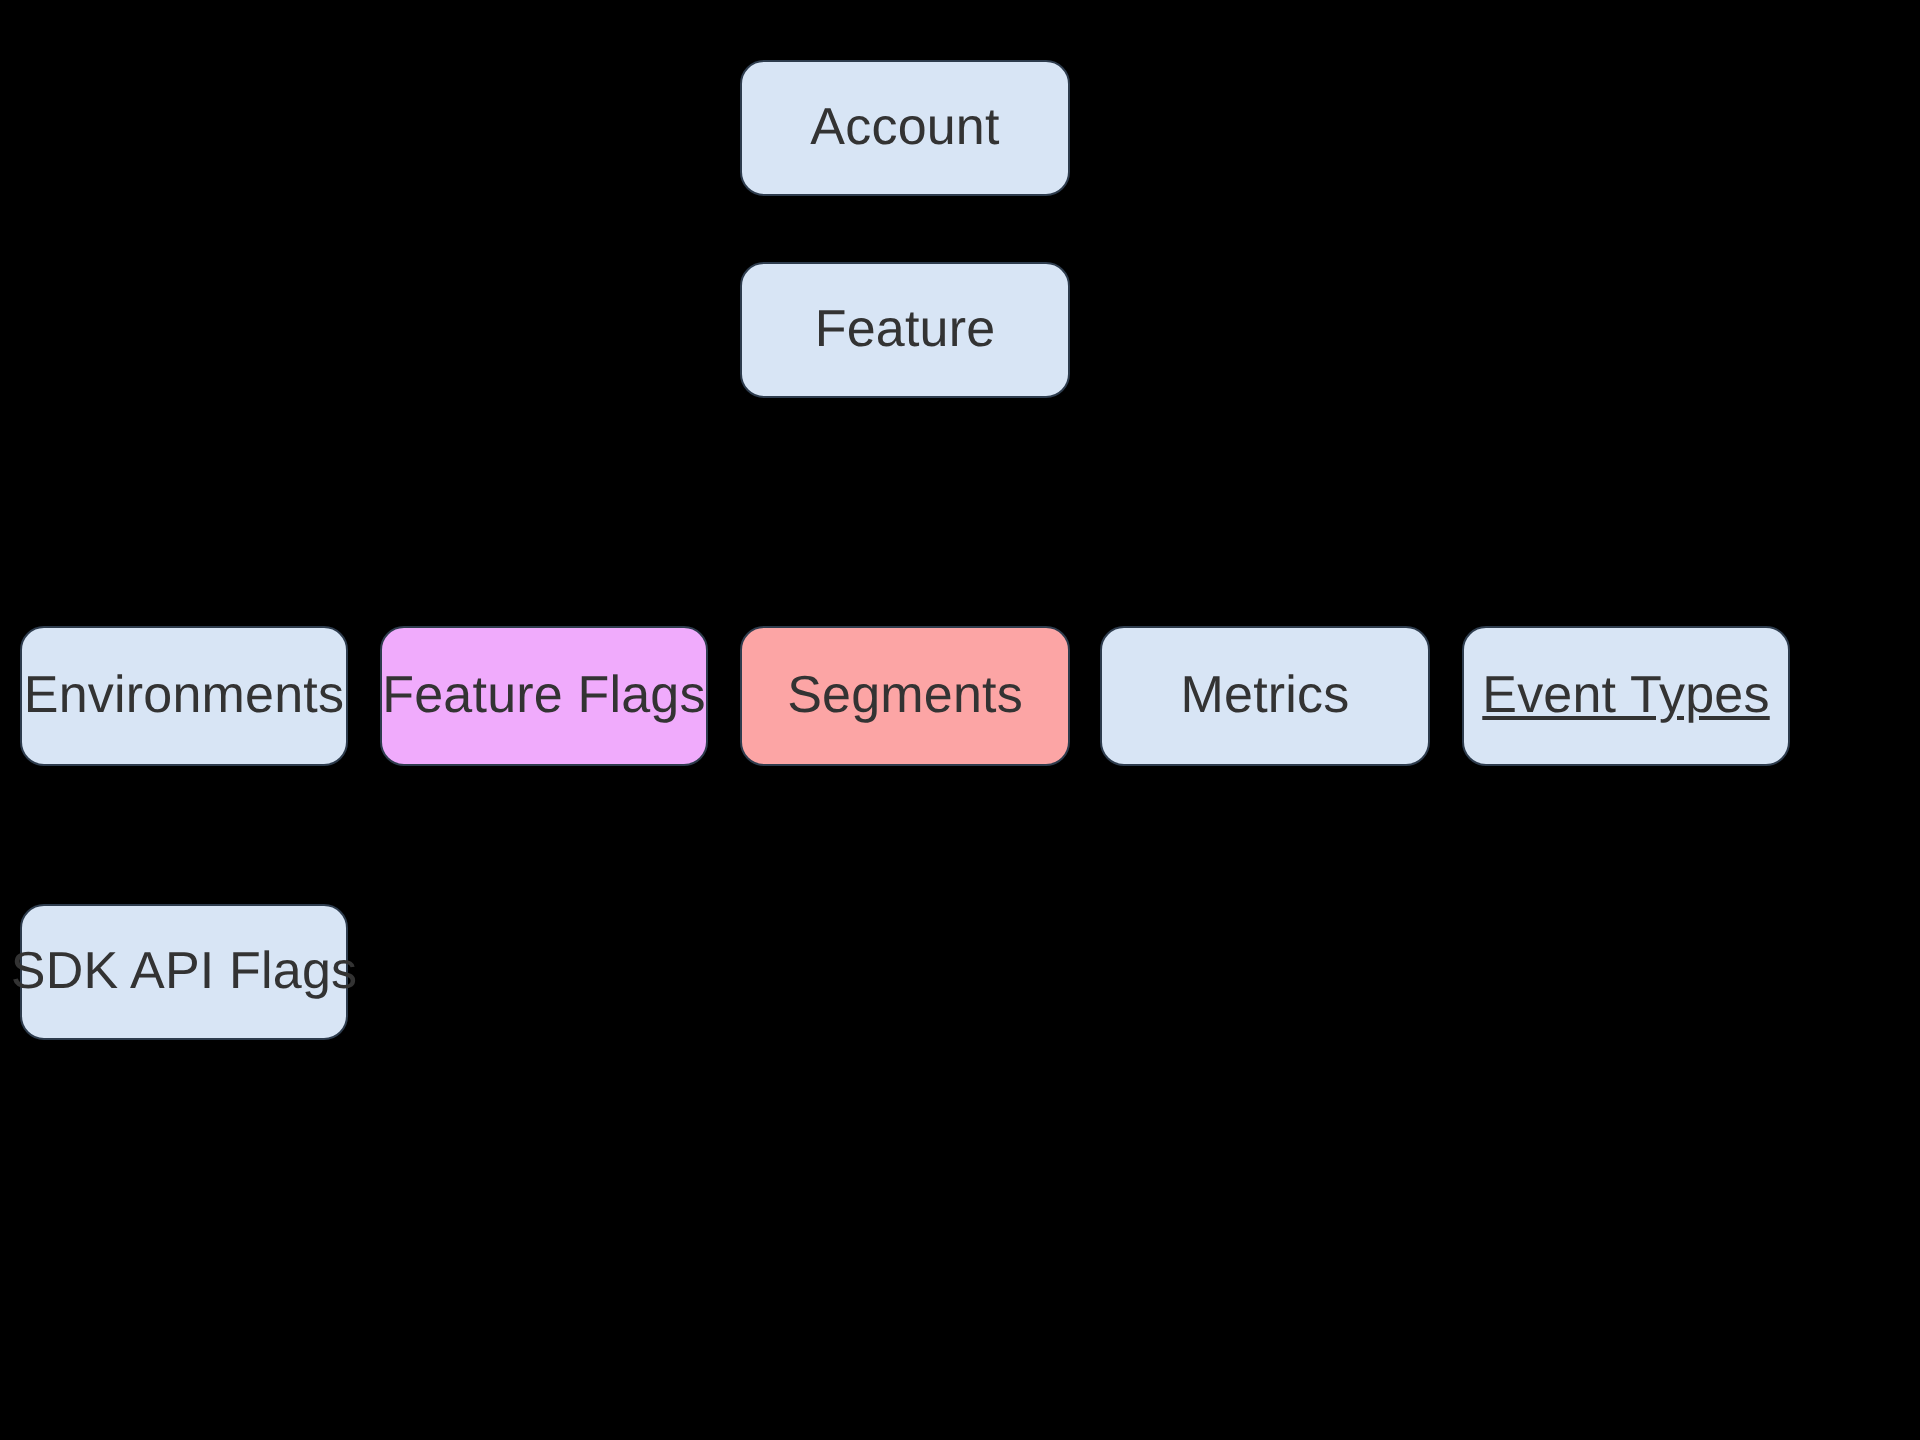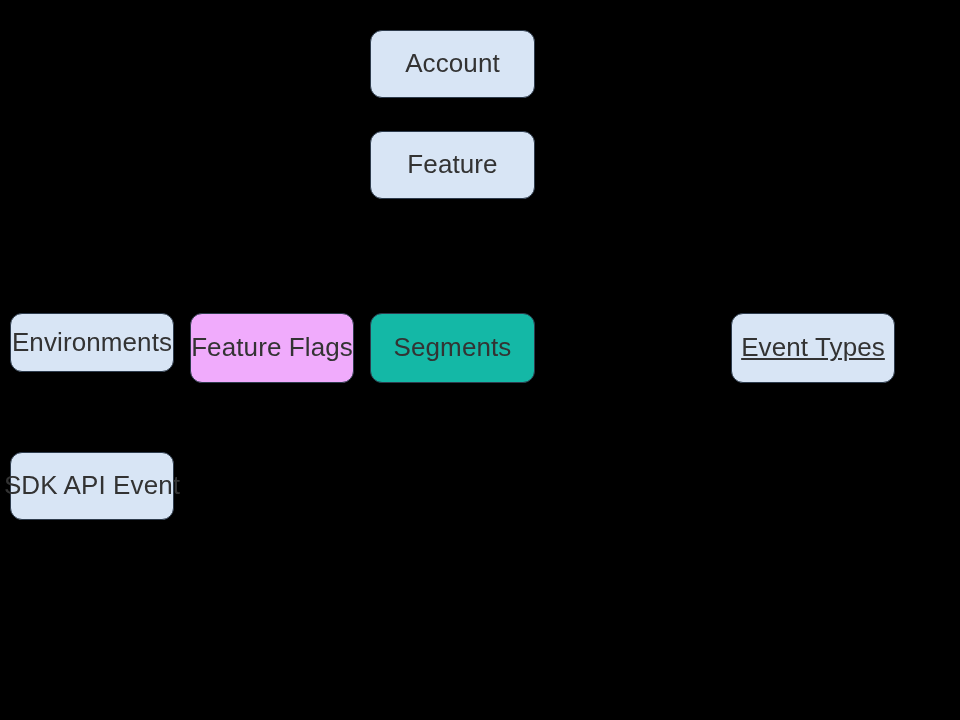--- a/index.html
+++ b/index.html
@@ -48,34 +48,37 @@
 <div id="canvas" style="background: rgb(0, 0, 0);">
 
   <div class="node" style="left: 370px; top: 30px; width: 165px; height: 68px; background: rgb(216, 229, 245); border-color: rgb(46, 60, 77); color: rgb(51, 51, 51);">
     <span class="node-label">Account</span>
   </div>
 
   <div class="node" style="left: 370px; top: 131px; width: 165px; height: 68px; background: rgb(216, 229, 245); border-color: rgb(46, 60, 77); color: rgb(51, 51, 51);">
     <span class="node-label">Feature</span>
   </div>
 
-  <div class="node" style="left: 10px; top: 313px; width: 164px; height: 59px; background: rgb(216, 229, 245); border-color: rgb(46, 60, 77); color: rgb(51, 51, 51);">
+  <div class="node" style="left: 10px; top: 313px; width: 164px; height: 70px; background: rgb(216, 229, 245); border-color: rgb(46, 60, 77); color: rgb(51, 51, 51);">
     <span class="node-label">Environments</span>
   </div>
 
   <div class="node" style="left: 190px; top: 313px; width: 164px; height: 70px; background: #f0abfc; border-color: rgb(46, 60, 77); color: rgb(51, 51, 51);">
     <span class="node-label">Feature Flags</span>
   </div>
 
-  <div class="node" style="left: 370px; top: 313px; width: 165px; height: 70px; background: #14b8a6; border-color: rgb(46, 60, 77); color: rgb(51, 51, 51);">
+  <div class="node" style="left: 370px; top: 313px; width: 165px; height: 70px; background: #fca5a5; border-color: rgb(46, 60, 77); color: rgb(51, 51, 51);">
     <span class="node-label">Segments</span>
   </div>
 
+  <div class="node" style="left: 550px; top: 313px; width: 165px; height: 70px; background: rgb(216, 229, 245); border-color: rgb(46, 60, 77); color: rgb(51, 51, 51);">
+    <span class="node-label">Metrics</span>
+  </div>
 
   <div class="node" style="left: 731px; top: 313px; width: 164px; height: 70px; background: rgb(216, 229, 245); border-color: rgb(46, 60, 77); color: rgb(51, 51, 51); text-decoration: underline;">
     <span class="node-label">Event Types</span>
   </div>
 
   <div class="node" style="left: 10px; top: 452px; width: 164px; height: 68px; background: rgb(216, 229, 245); border-color: rgb(46, 60, 77); color: rgb(51, 51, 51);">
-    <span class="node-label">SDK API Event</span>
+    <span class="node-label">SDK API Flags</span>
   </div>
 
 </div>
 
 </body></html>

